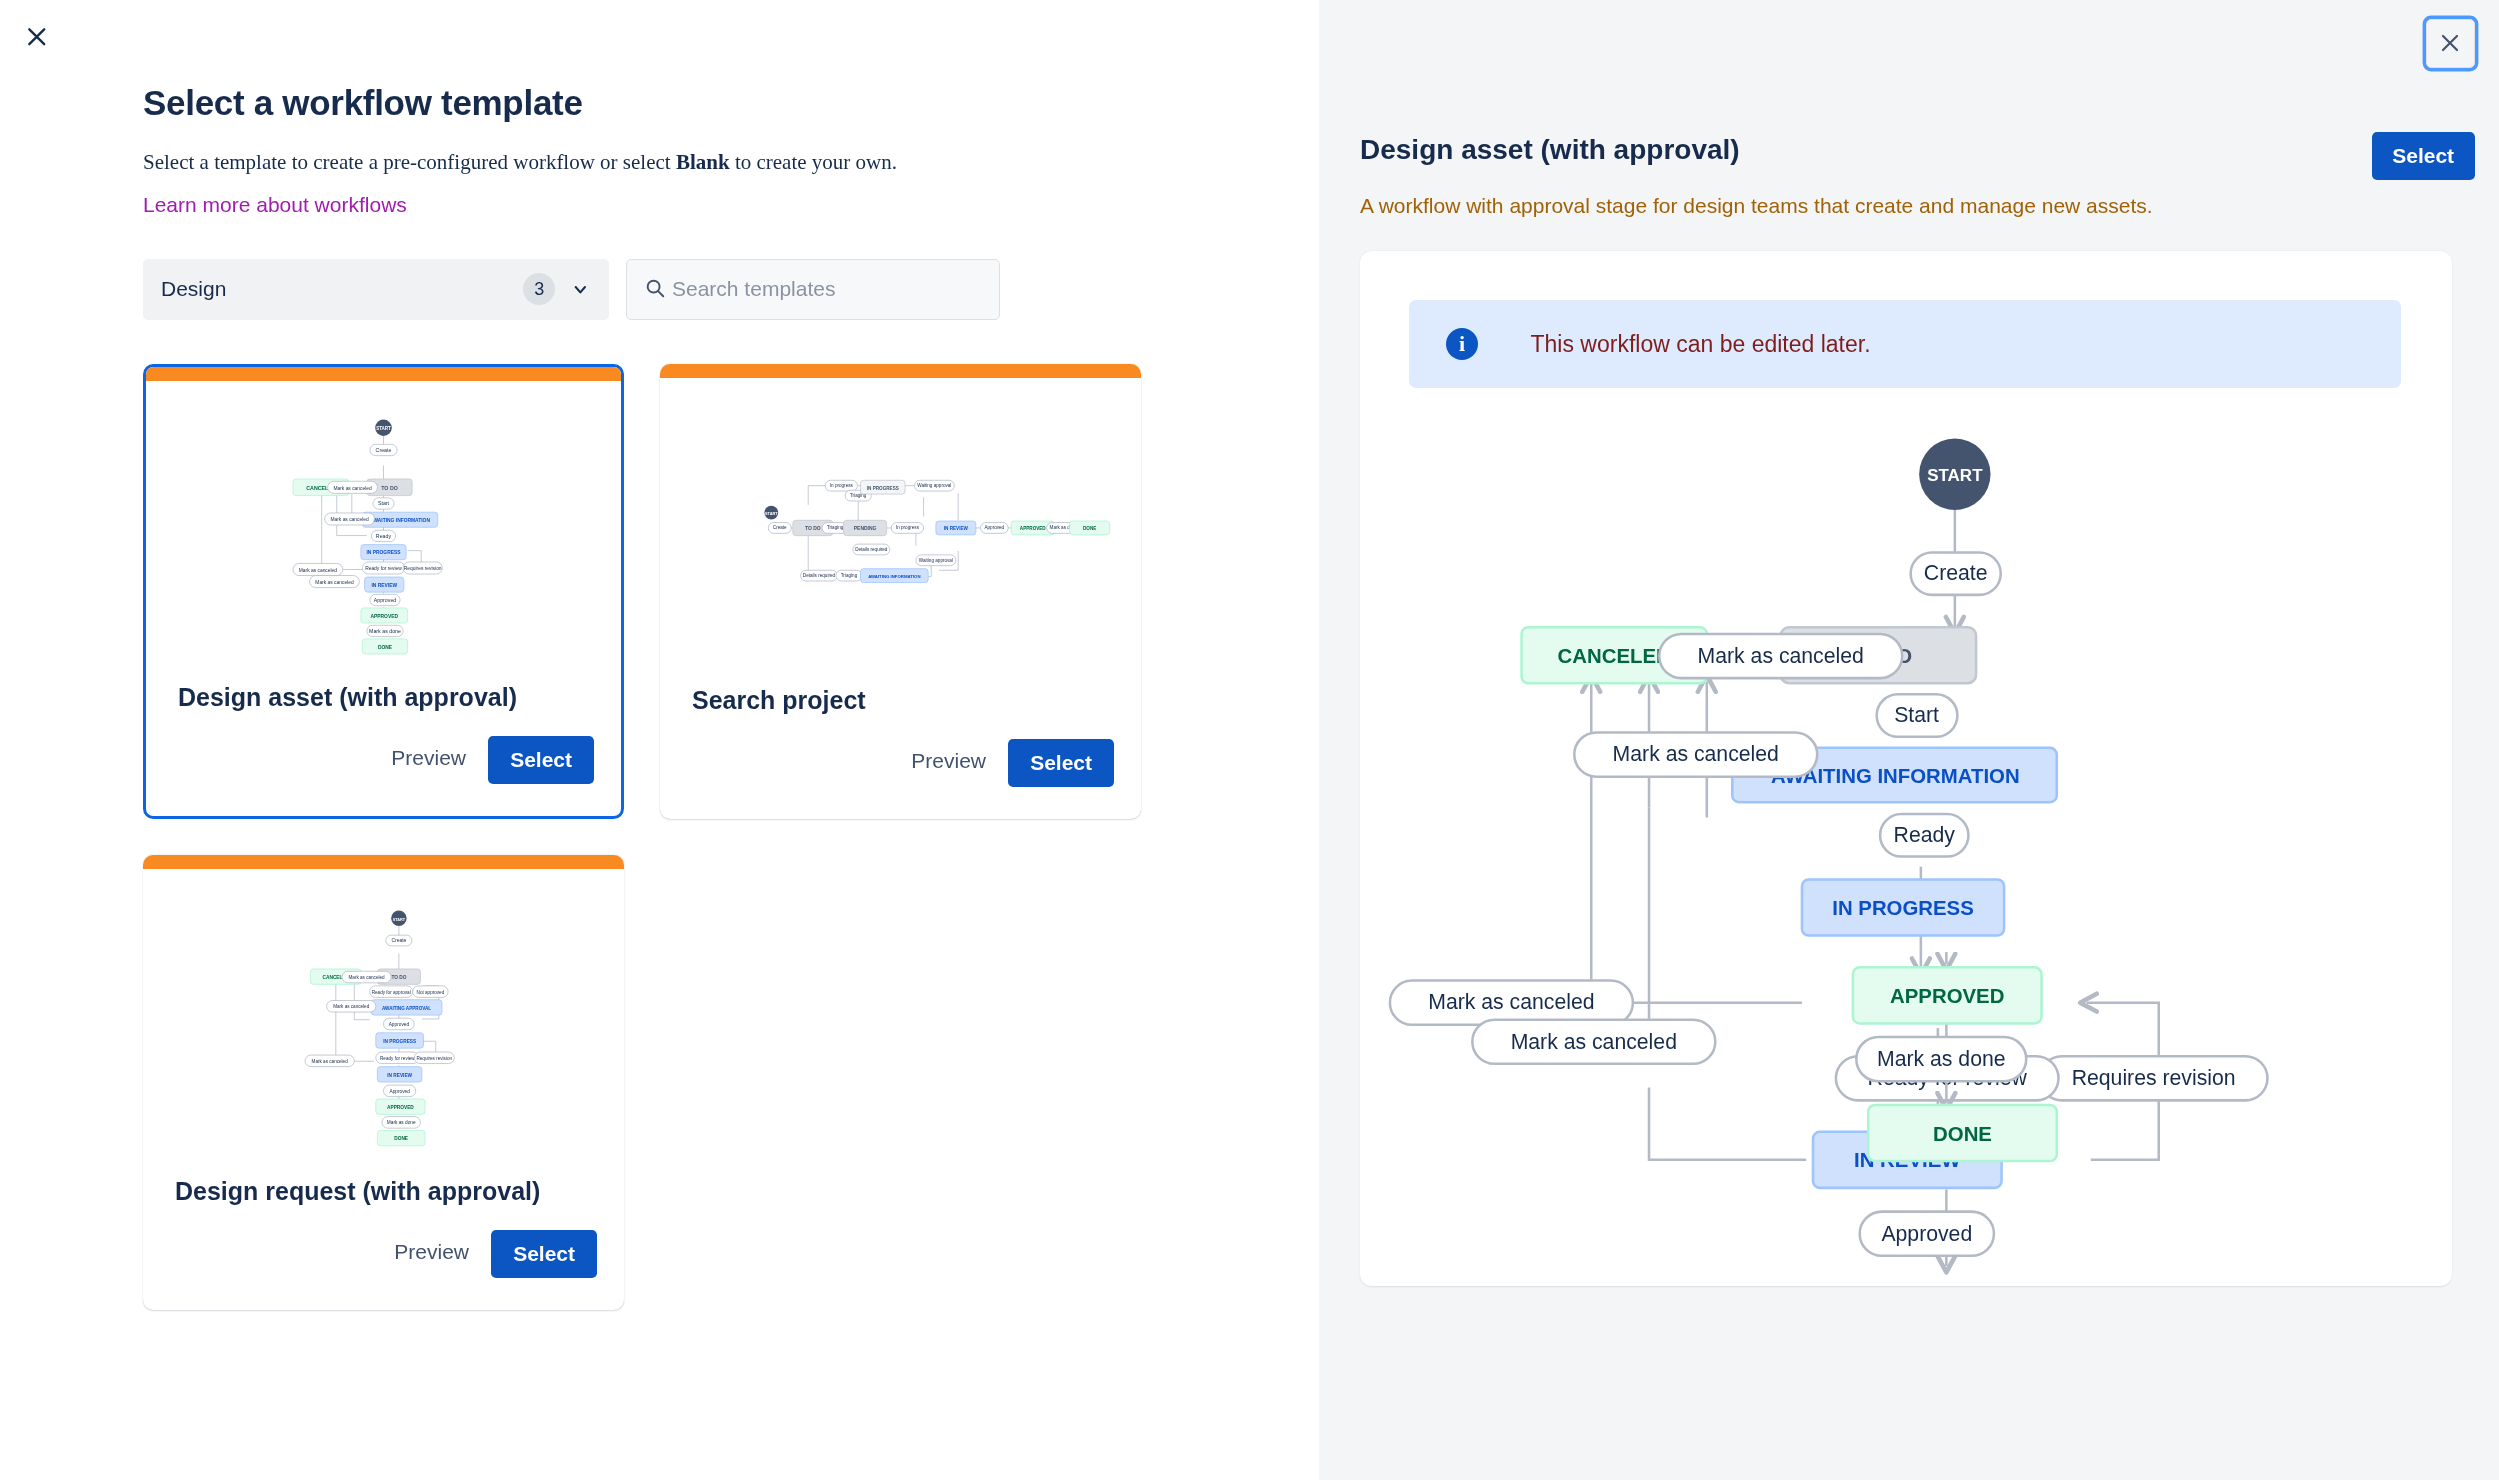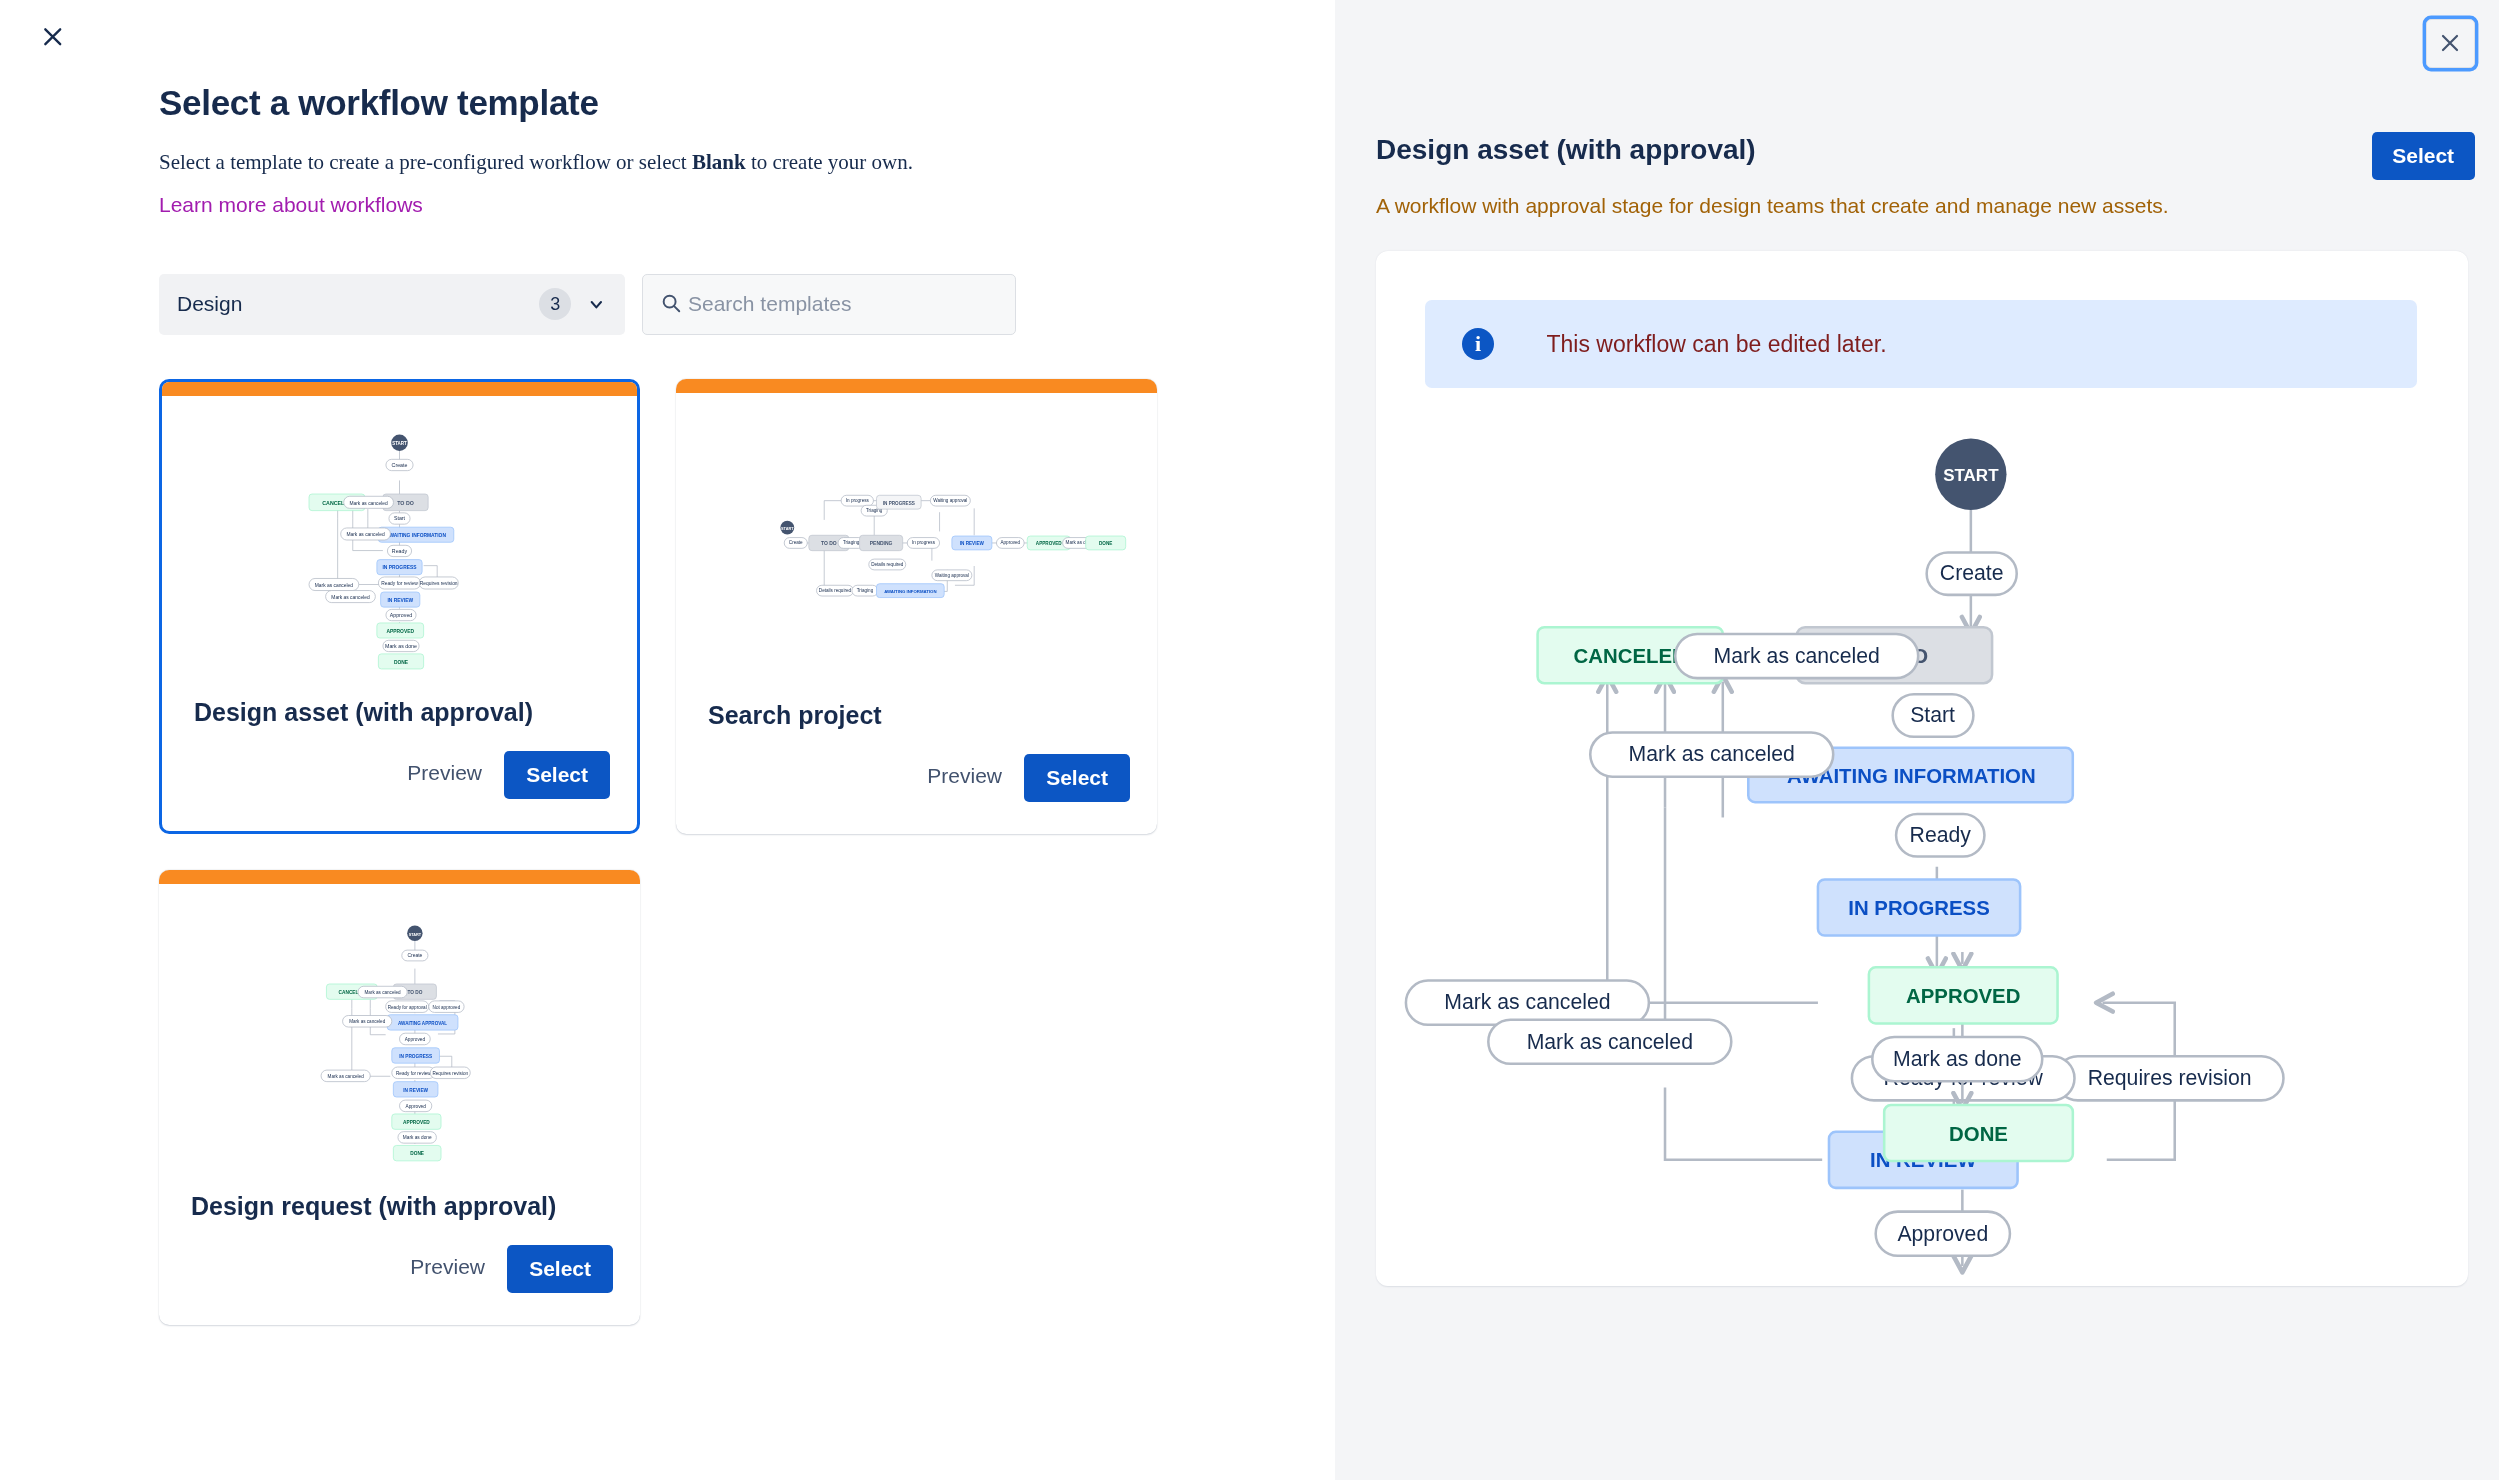--- a/index.html
+++ b/index.html
@@ -2,21 +2,21 @@
 <html style="font-size:13.6px"><head>
 <meta charset="utf-8">
 <style>
   * { box-sizing: border-box; margin: 0; padding: 0; }
   html, body {
     width: 2500px; height: 1480px;
     font-family: "Liberation Sans", sans-serif;
     background: #ffffff;
     overflow: hidden;
   }
-  .app { position: relative; width: 2500px; height: 1480px; display: flex; padding-left: 16px; }
+  .app { position: relative; width: 2500px; height: 1480px; display: flex; }
 
   
   .left-panel {
     position: relative;
     width: 1319px; height: 1480px;
     background: #ffffff;
     flex: 0 0 1319px;
   }
   .close-x {
     position: absolute; left: 18.7px; top: 18.7px;
@@ -36,21 +36,21 @@
     margin-top: 24px;
     font-size: 21px; color: #172b4d; line-height: 1.42; font-family: Liberation Serif, serif;
   }
   .page-sub b { font-weight: 700; }
   .learn-link {
     display: inline-block; margin-top: 15px;
     font-size: 21px; color: #a21caf; text-decoration: none; cursor: pointer;
   }
 
   
-  .filter-row { display: flex; align-items: center; gap: 17px; margin-top: 57px; }
+  .filter-row { display: flex; align-items: center; gap: 17px; margin-top: 42px; }
   .filter-select {
     width: 466px; height: 61px;
     background: #f1f2f4; border: 1.7px solid transparent; border-radius: 5.1px;
     display: flex; align-items: center; padding: 0 18.7px 0 17px;
     cursor: pointer;
   }
   .filter-select .label { font-size: 21px; color: #172b4d; flex: 1; }
   .filter-count {
     background: #dcdfe4; color: #172b4d;
     font-size: 18px; border-radius: 849px;

